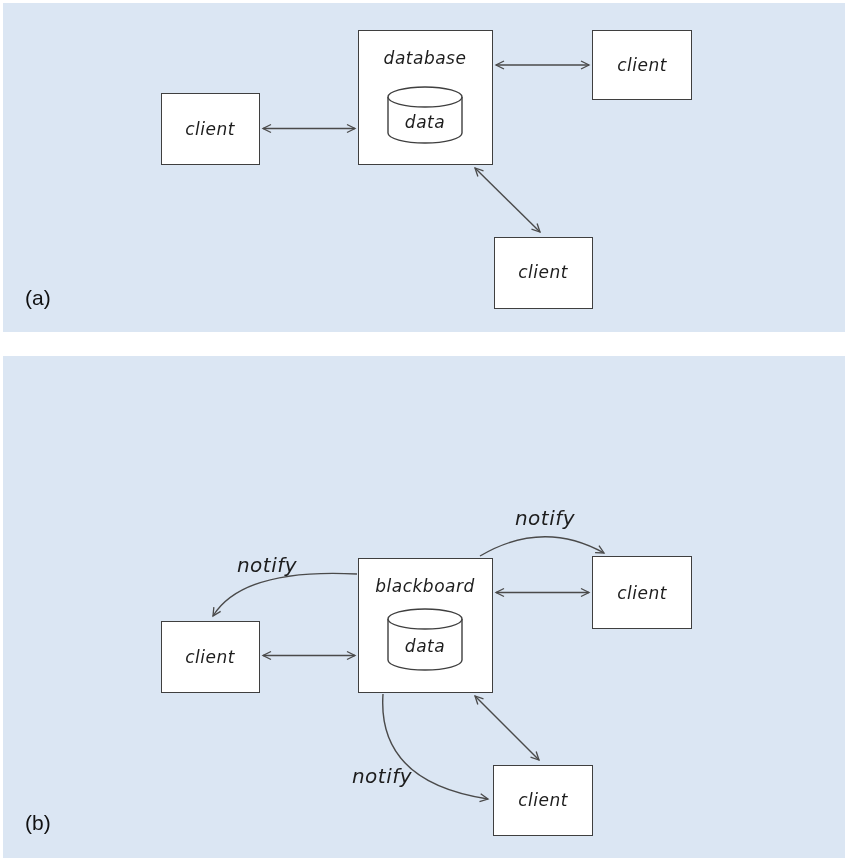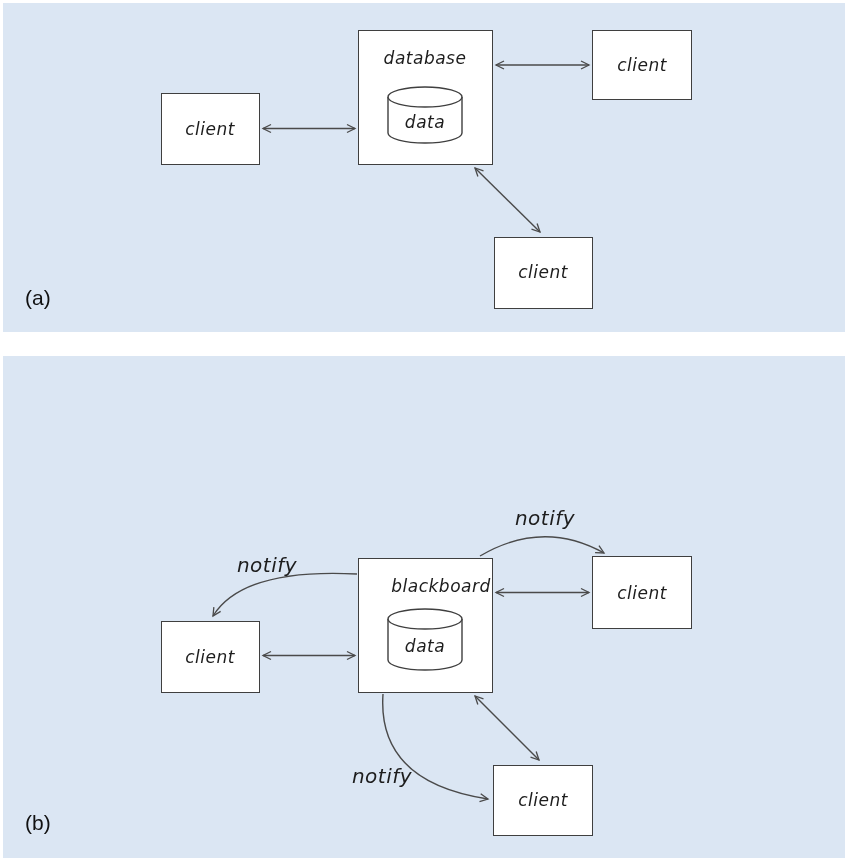--- a/index.html
+++ b/index.html
@@ -128,21 +128,21 @@
     </g>
   </svg>
 
   <div class="label" style="left:425px; top:58px;">database</div>
   <div class="label" style="left:425px; top:122px;">data</div>
   <div class="label" style="left:210px; top:129px;">client</div>
   <div class="label" style="left:642px; top:65px;">client</div>
   <div class="label" style="left:543px; top:272px;">client</div>
   <div class="caption caption-a">(a)</div>
 
-  <div class="label" style="left:441px; top:586px;text-align:right;">blackboard</div>
+  <div class="label" style="left:425px; top:586px;text-align:right;">blackboard</div>
   <div class="label" style="left:425px; top:646px;">data</div>
   <div class="label" style="left:210px; top:657px;">client</div>
   <div class="label" style="left:642px; top:593px;">client</div>
   <div class="label" style="left:543px; top:800px;">client</div>
 
   <div class="label small" style="left:545px; top:518px;">notify</div>
   <div class="label small" style="left:267px; top:565px;">notify</div>
   <div class="label small" style="left:382px; top:776px;">notify</div>
 
   <div class="caption caption-b">(b)</div>

